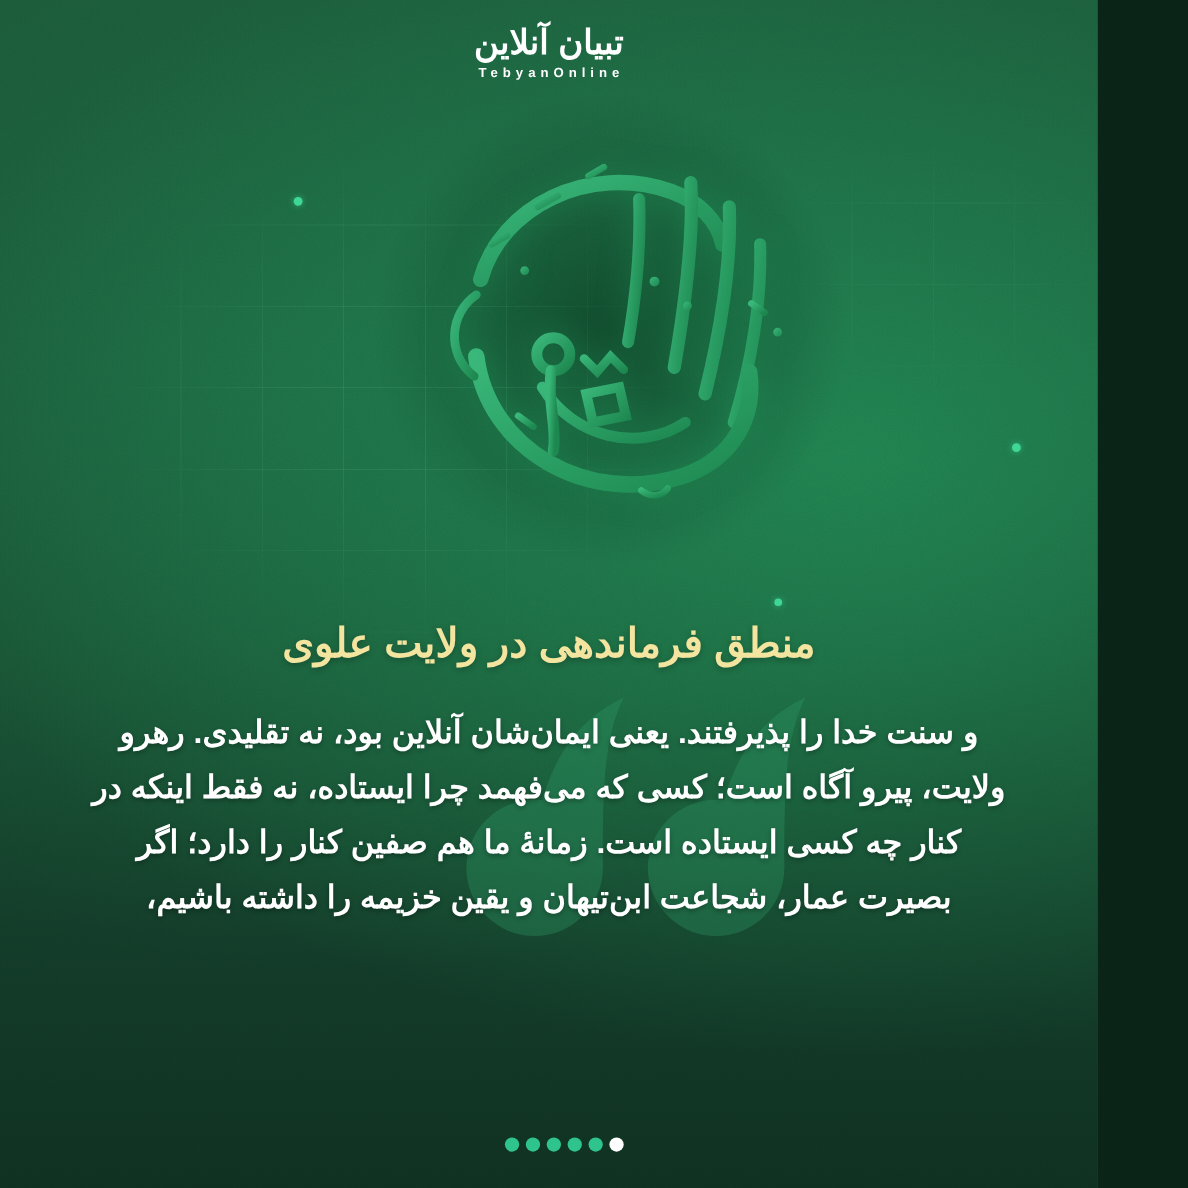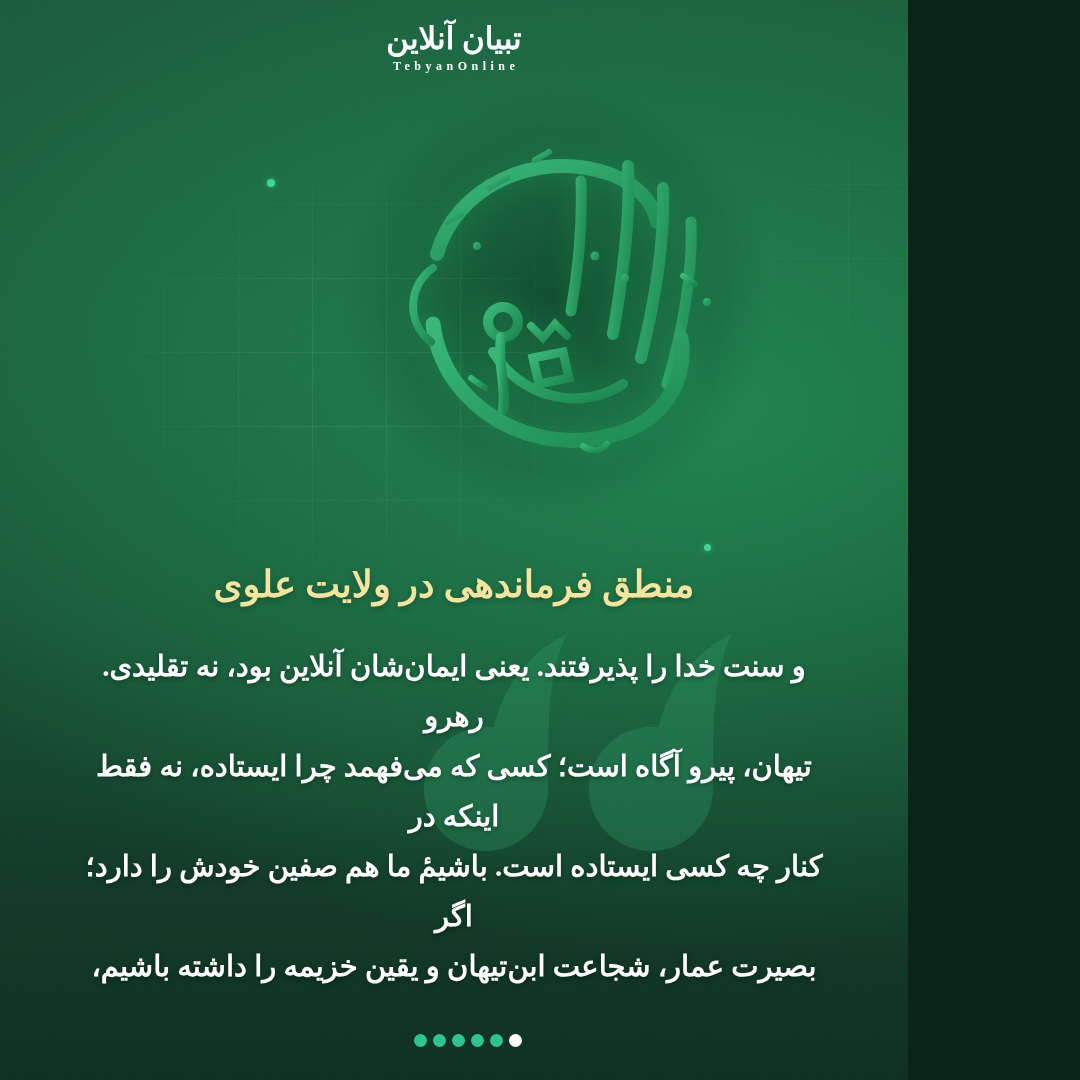--- a/index.html
+++ b/index.html
@@ -1,18 +1,18 @@
 <!DOCTYPE html>
 <html lang="fa" style="--bg-deep: #0f2f20; --bg-mid: #17492f; --bg-bright: #20804f; --emblem-stroke-light: #3cbc7e; --emblem-stroke-dark: #1e8a52; --title: #f3e4a0; --body: #ffffff; --watermark: #2e9a66; --grid: rgba(140,225,180,0.12); --dot-accent: #3fd796; --pagination-green: #2fc48d; --pagination-white: #ffffff;"><head>
 <meta charset="utf-8">
 <style>
   html,body{margin:0;padding:0;background:#0b2418;}
   .canvas{
-    position:relative;width:908px;height:1080px;overflow:hidden;
-    font-family:Liberation Serif, serif;
+    position:relative;width:998px;height:1080px;overflow:hidden;
+    font-family:Liberation Sans, sans-serif;
     background:#164631;
   }
   
   .bg{
     position:absolute;inset:0;
     background:
       radial-gradient(300px 300px at 555px 300px, rgba(6,38,22,.55) 0%, rgba(6,38,22,0) 72%),
       radial-gradient(1500px 950px at 78% 38%, rgba(32,128,79,.95) 0%, rgba(32,128,79,0) 58%),
       radial-gradient(1300px 900px at 30% 30%, rgba(28,100,64,.85) 0%, rgba(28,100,64,0) 62%),
       linear-gradient(180deg,#1b5437 0%,#1a5336 30%,#17492f 55%,#133a28 78%,#0f2f20 100%);
@@ -142,22 +142,22 @@
         <circle cx="88" cy="167" r="62"></circle>
         <path d="M 150,167 C 150,100 150,50 169,12 C 110,40 88,100 88,167 Z"></path>
       </g>
     </g>
   </svg>
 
   <h1 class="title">منطق فرماندهی در ولایت علوی</h1>
 
   <div class="body-text">
     <p>و سنت خدا را پذیرفتند. یعنی ایمان‌شان آنلاین بود، نه تقلیدی. رهرو</p>
-    <p>تیهان، پیرو آگاه است؛ کسی که می‌فهمد چرا ایستاده، نه فقط اینکه در</p>
-    <p>کنار چه کسی ایستاده است. باشیمٔ ما هم صفین خودش را دارد؛ اگر</p>
+    <p>ولایت، پیرو آگاه است؛ کسی که می‌فهمد چرا ایستاده، نه فقط اینکه در</p>
+    <p>کنار چه کسی ایستاده است. زمانهٔ ما هم صفین کنار را دارد؛ اگر</p>
     <p>بصیرت عمار، شجاعت ابن‌تیهان و یقین خزیمه را داشته باشیم،</p>
 
   </div>
 
   <div class="pagination">
       <span class="pdot"></span>
       <span class="pdot"></span>
       <span class="pdot"></span>
       <span class="pdot"></span>
       <span class="pdot"></span>

